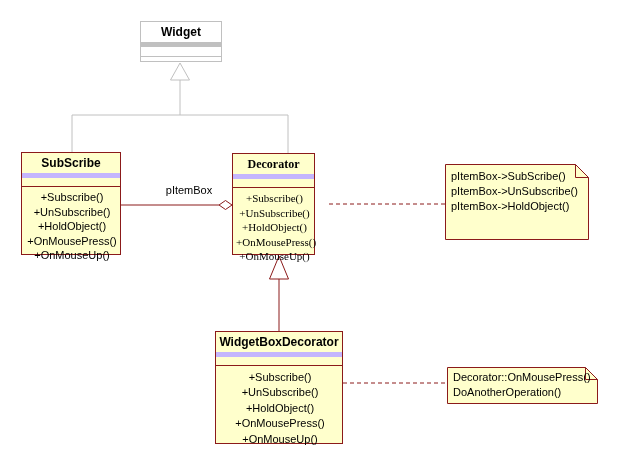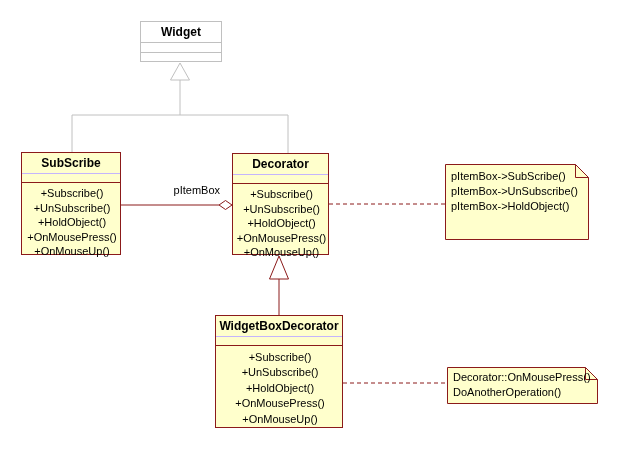--- a/index.html
+++ b/index.html
@@ -2,34 +2,34 @@
 <html><head>
 <meta charset="utf-8">
 <style>
   html,body{margin:0;padding:0;background:#FFFFFF;}
   body{font-family:"Liberation Sans","DejaVu Sans",sans-serif;}
   #canvas{position:relative;width:618px;height:459px;background:#FFFFFF;overflow:hidden;}
   #connectors{position:absolute;left:0;top:0;z-index:0;}
 
   .uml-class{position:absolute;z-index:1;background:#FFFFCC;border:1px solid #8B1A1A;box-sizing:border-box;}
   .uml-class.gray{background:#FFFFFF;border-color:#C0C0C0;}
-  .class-title{height:20px;line-height:20px;text-align:center;font-weight:bold;font-size:12px;color:#000;border-bottom:1px solid #c4b5fd;}
+  .class-title{height:20px;line-height:20px;text-align:center;font-weight:bold;font-size:12px;color:#000;border-bottom:5px solid #c4b5fd;}
   .gray .class-title{border-bottom-color:#C0C0C0;}
   .class-attrs{height:8px;border-bottom:1px solid #8B1A1A;}
   .gray .class-attrs{height:9px;border-bottom-color:#C0C0C0;}
   .class-methods{padding:3px 1px 0 3px;font-size:11px;line-height:14.5px;color:#000;white-space:nowrap;text-align:center;}
   .methods-roomy{line-height:15.4px;padding-top:4px;}
 
   #class-widget{left:140px;top:21px;width:82px;height:41px;}
   #class-widgetbox{left:21px;top:152px;width:100px;height:103px;}
-  #class-decorator{left:232px;top:153px;width:97px;height:102px;}
-  #class-widgetboxdecorator{left:215px;top:315px;width:128px;height:113px;}
+  #class-decorator{left:232px;top:153px;width:83px;height:102px;font-family:Liberation Serif, serif;}
+  #class-widgetboxdecorator{left:215px;top:331px;width:128px;height:113px;}
 
   .edge-label{position:absolute;z-index:1;font-size:11px;color:#000;}
-  #aggregation-label{left:158px;top:184px;width:62px;text-align:right;}
+  #aggregation-label{left:158px;top:184px;width:62px;text-align:center;}
 
   .uml-note{position:absolute;z-index:1;}
   .note-shape{position:absolute;left:0;top:0;}
   .note-text{position:absolute;left:6px;top:5px;font-size:11px;line-height:15px;color:#000;white-space:nowrap;}
   #note-decorator-delegation{left:445px;top:164px;width:144px;height:76px;}
   #note-onmousepress-override{left:447px;top:367px;width:151px;height:37px;}
 </style>
 </head>
 <body>
 

